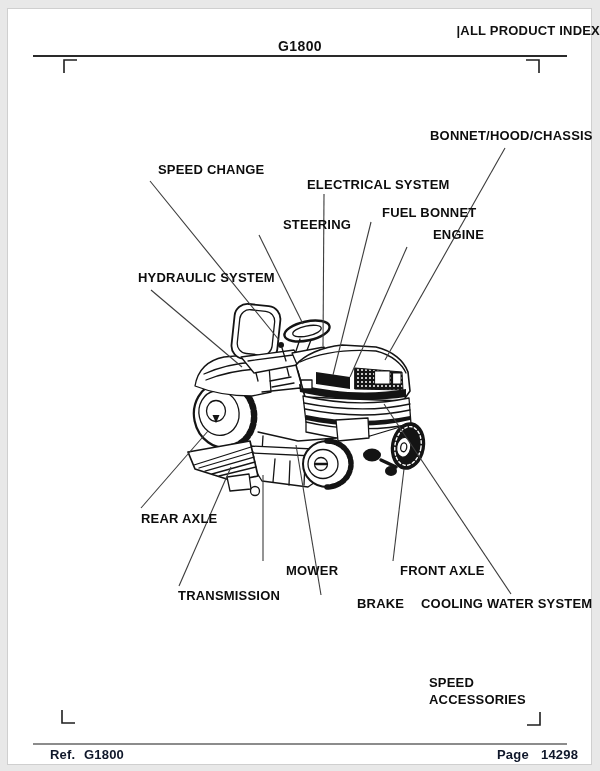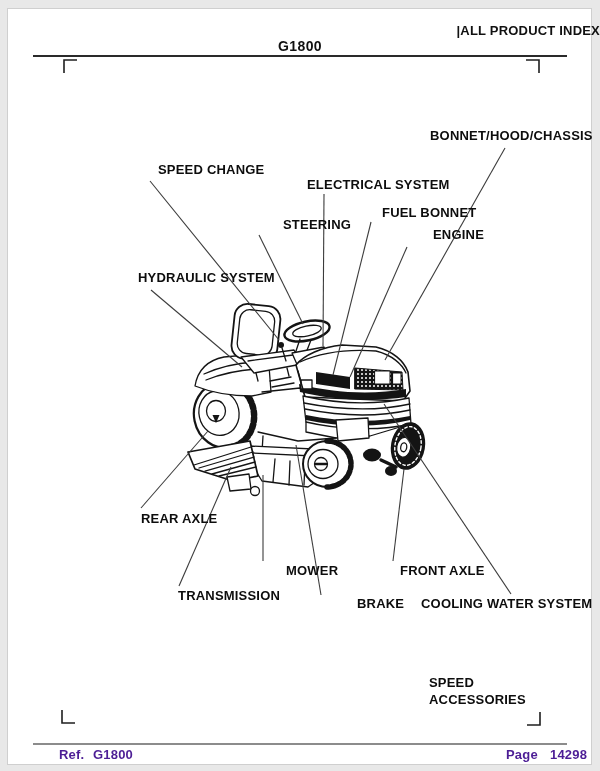--- a/index.html
+++ b/index.html
@@ -21,22 +21,22 @@
     position:absolute;left:0;top:38px;width:600px;text-align:center;
     font-size:14px;font-weight:700;color:#111;letter-spacing:.4px;
   }
   .rule-top{position:absolute;left:33px;top:55px;width:534px;height:1.5px;background:#2a2a2a;}
   .rule-bottom{position:absolute;left:33px;top:743px;width:534px;height:2px;background:#8c8c8c;}
   .callout{
     position:absolute;font-size:13px;font-weight:700;color:#0d0d0d;
     letter-spacing:.2px;white-space:nowrap;line-height:14px;padding-left:45px;
   }
   .foot{
-    position:absolute;top:747px;font-size:13px;font-weight:700;color:#4c1d95;
-    letter-spacing:.2px;white-space:nowrap;margin-left:9px;
+    position:absolute;top:747px;font-size:13px;font-weight:700;color:#0f172a;
+    letter-spacing:.2px;white-space:nowrap;
   }
 </style>
 </head>
 <body>
 
 <div class="stage">
   <div class="page"></div>
 
   <svg class="art" viewBox="0 0 600 771">
     <defs>

